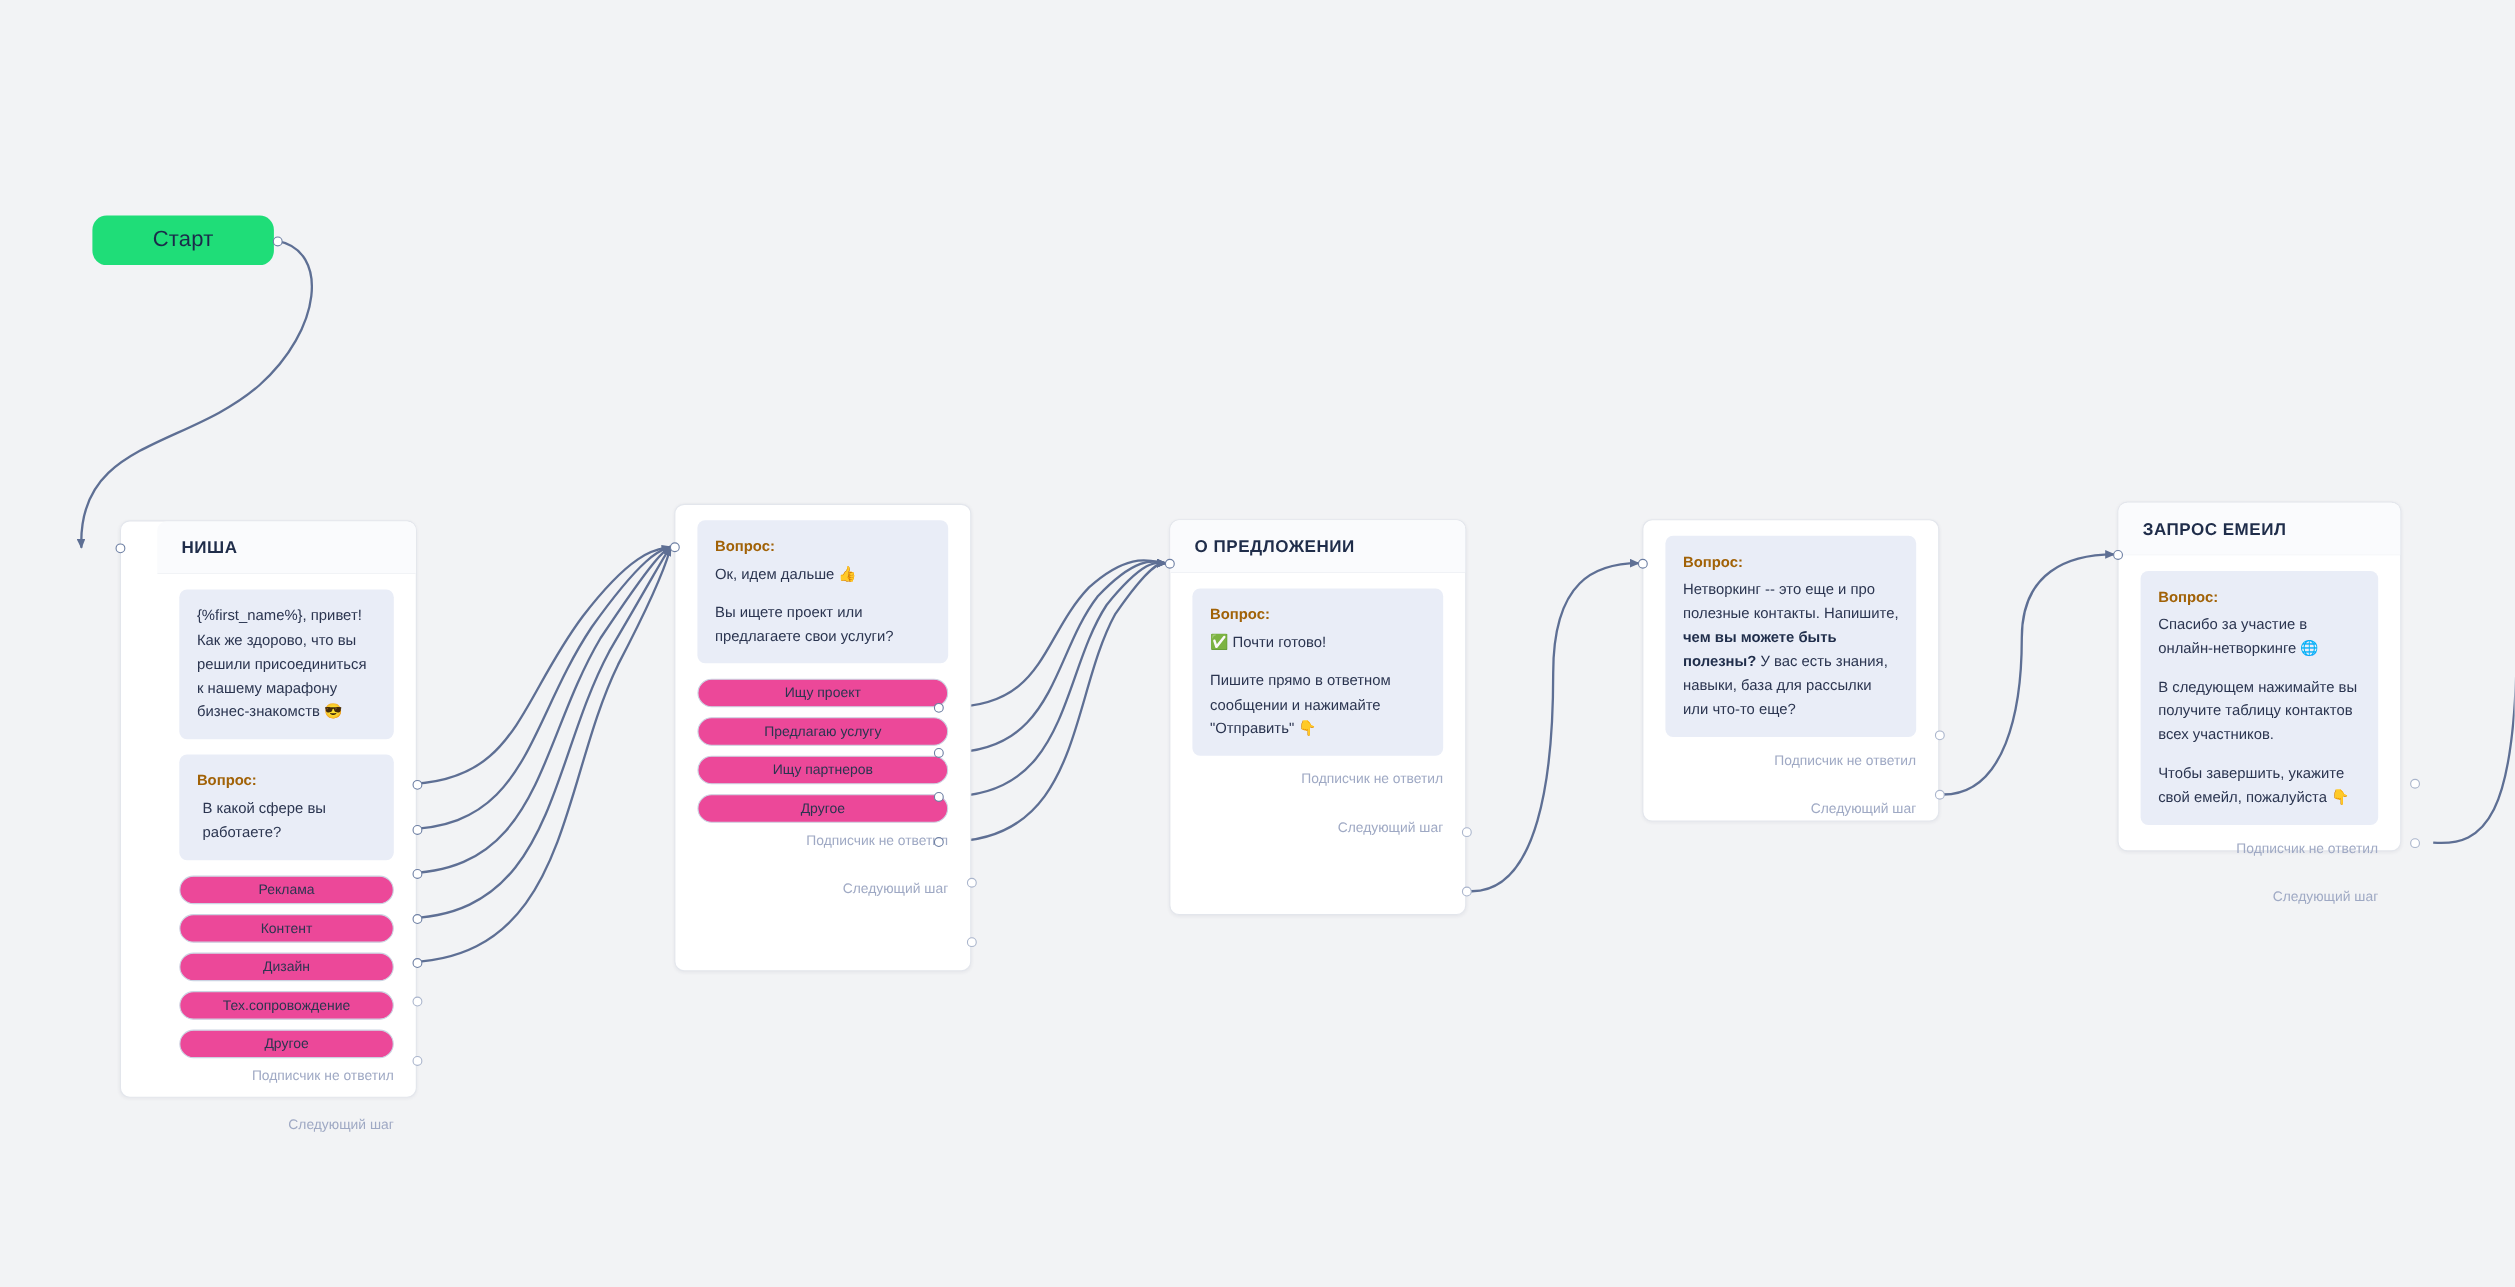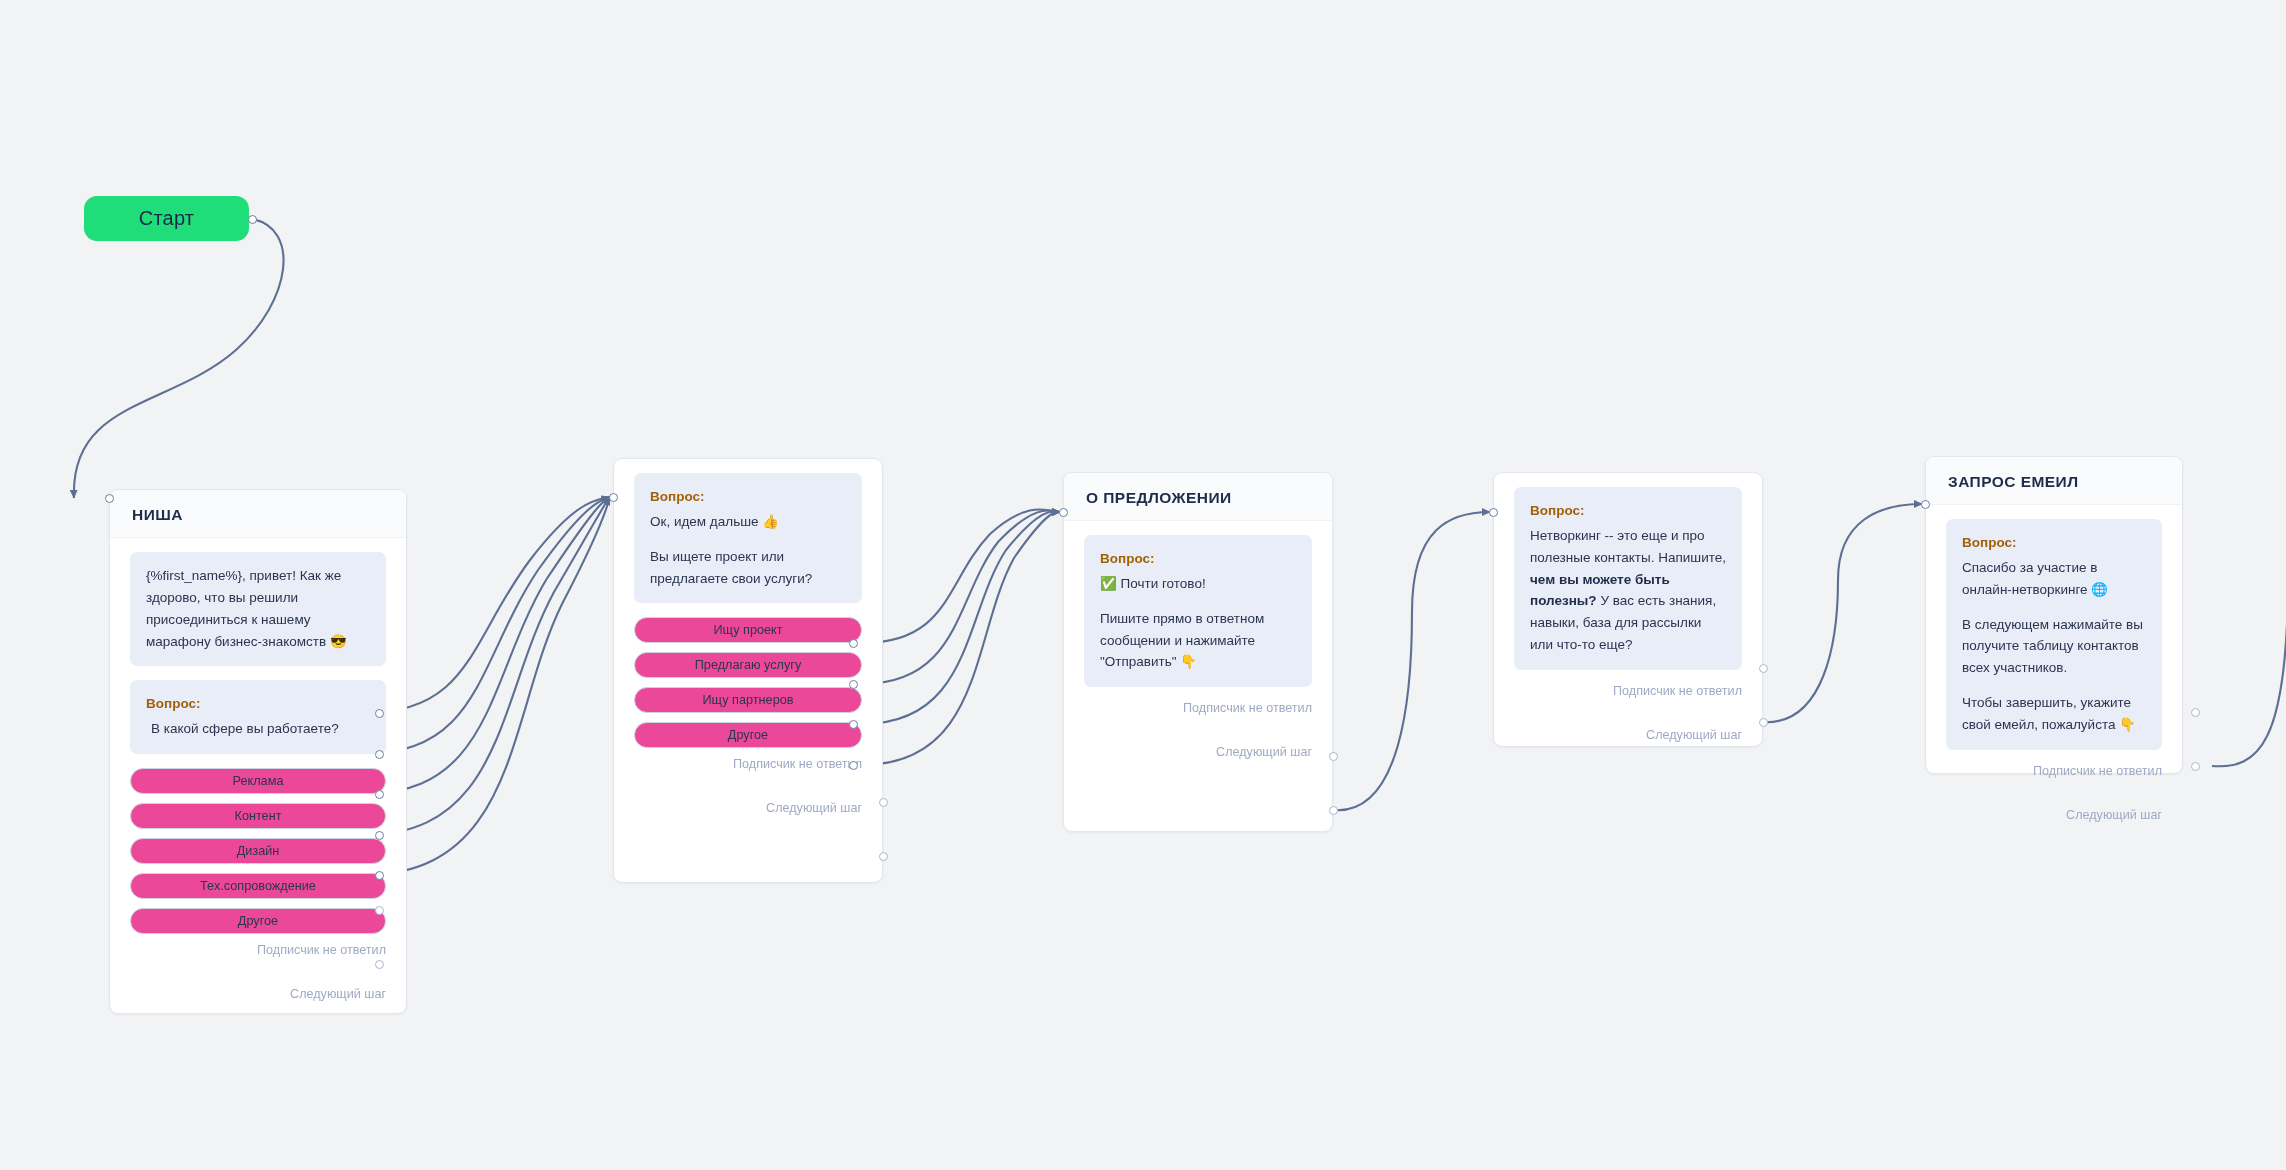--- a/index.html
+++ b/index.html
@@ -167,21 +167,21 @@
 
       <path d="M2212,766 C2260,770 2286,740 2288,590"></path>
     </g>
   </svg>
 
   <div class="start-node">
     <span class="start-label">Старт</span>
   </div>
   <div class="port" style="left:248px;top:215px;"></div>
 
-  <div class="card" style="left:109px;top:489px;width:298px;height:525px;">
+  <div class="card" style="left:109px;top:473px;width:270px;height:525px;padding-left:33px;">
     <div class="card-header">
       <div class="card-title">НИША</div>
     </div>
     <div class="card-body">
 
       <div class="bubble">
         <span>{%first_name%}, привет! Как же здорово, что вы решили присоединиться к нашему марафону бизнес-знакомств 😎</span>
       </div>
 
       <div class="bubble question">

